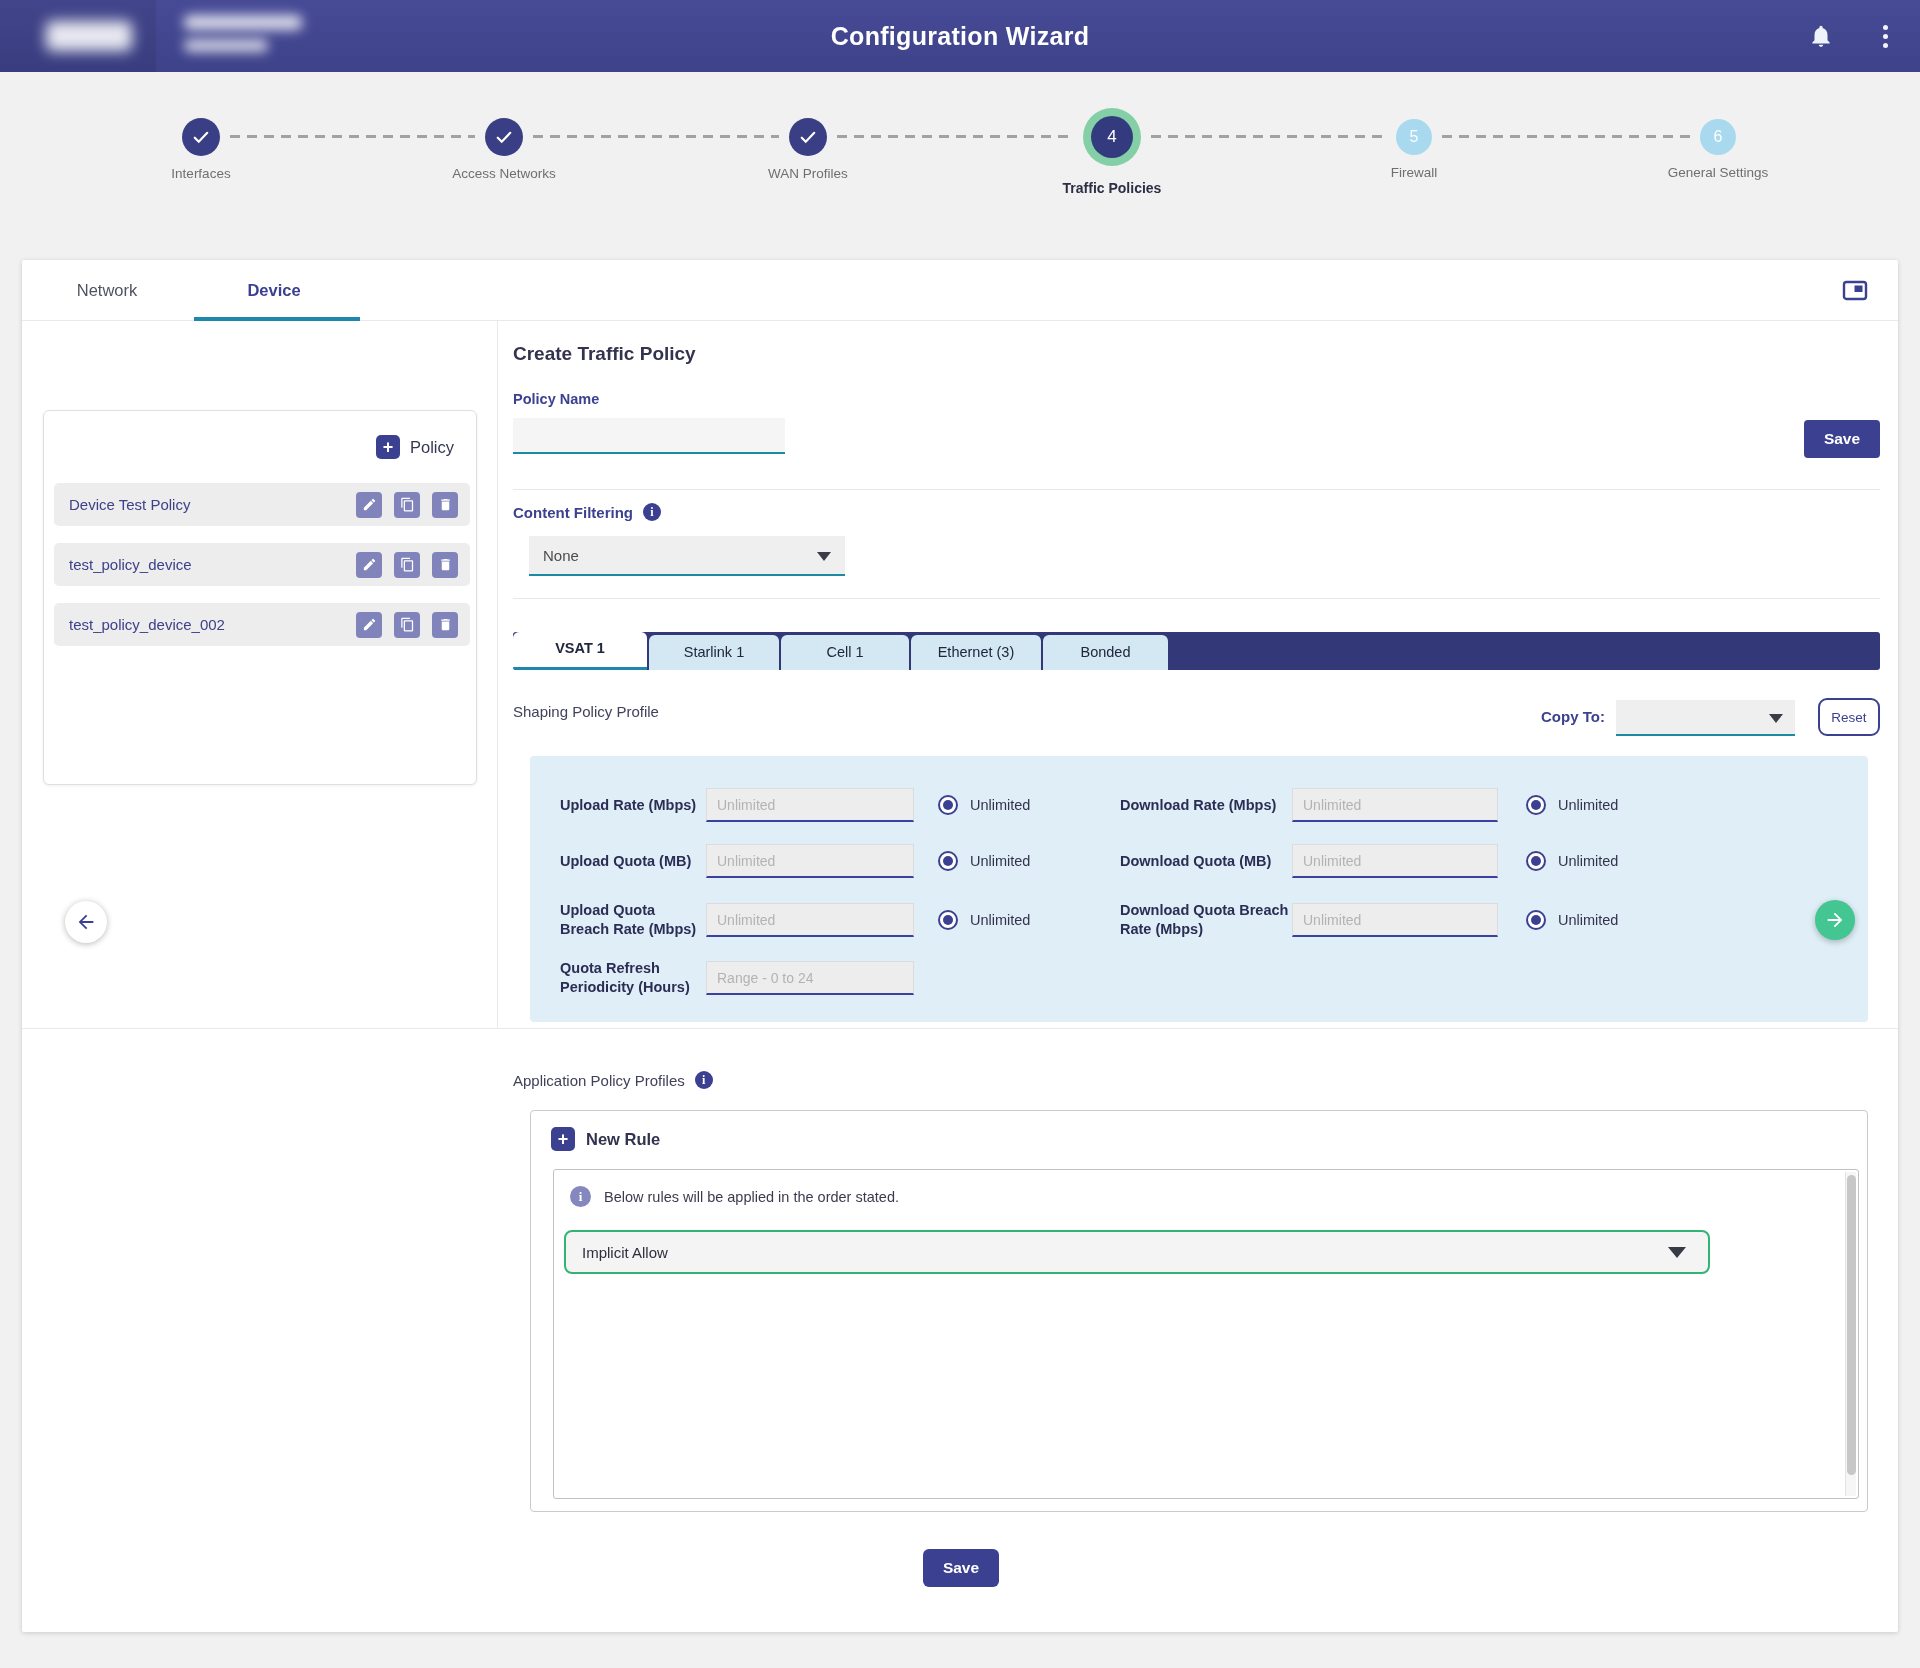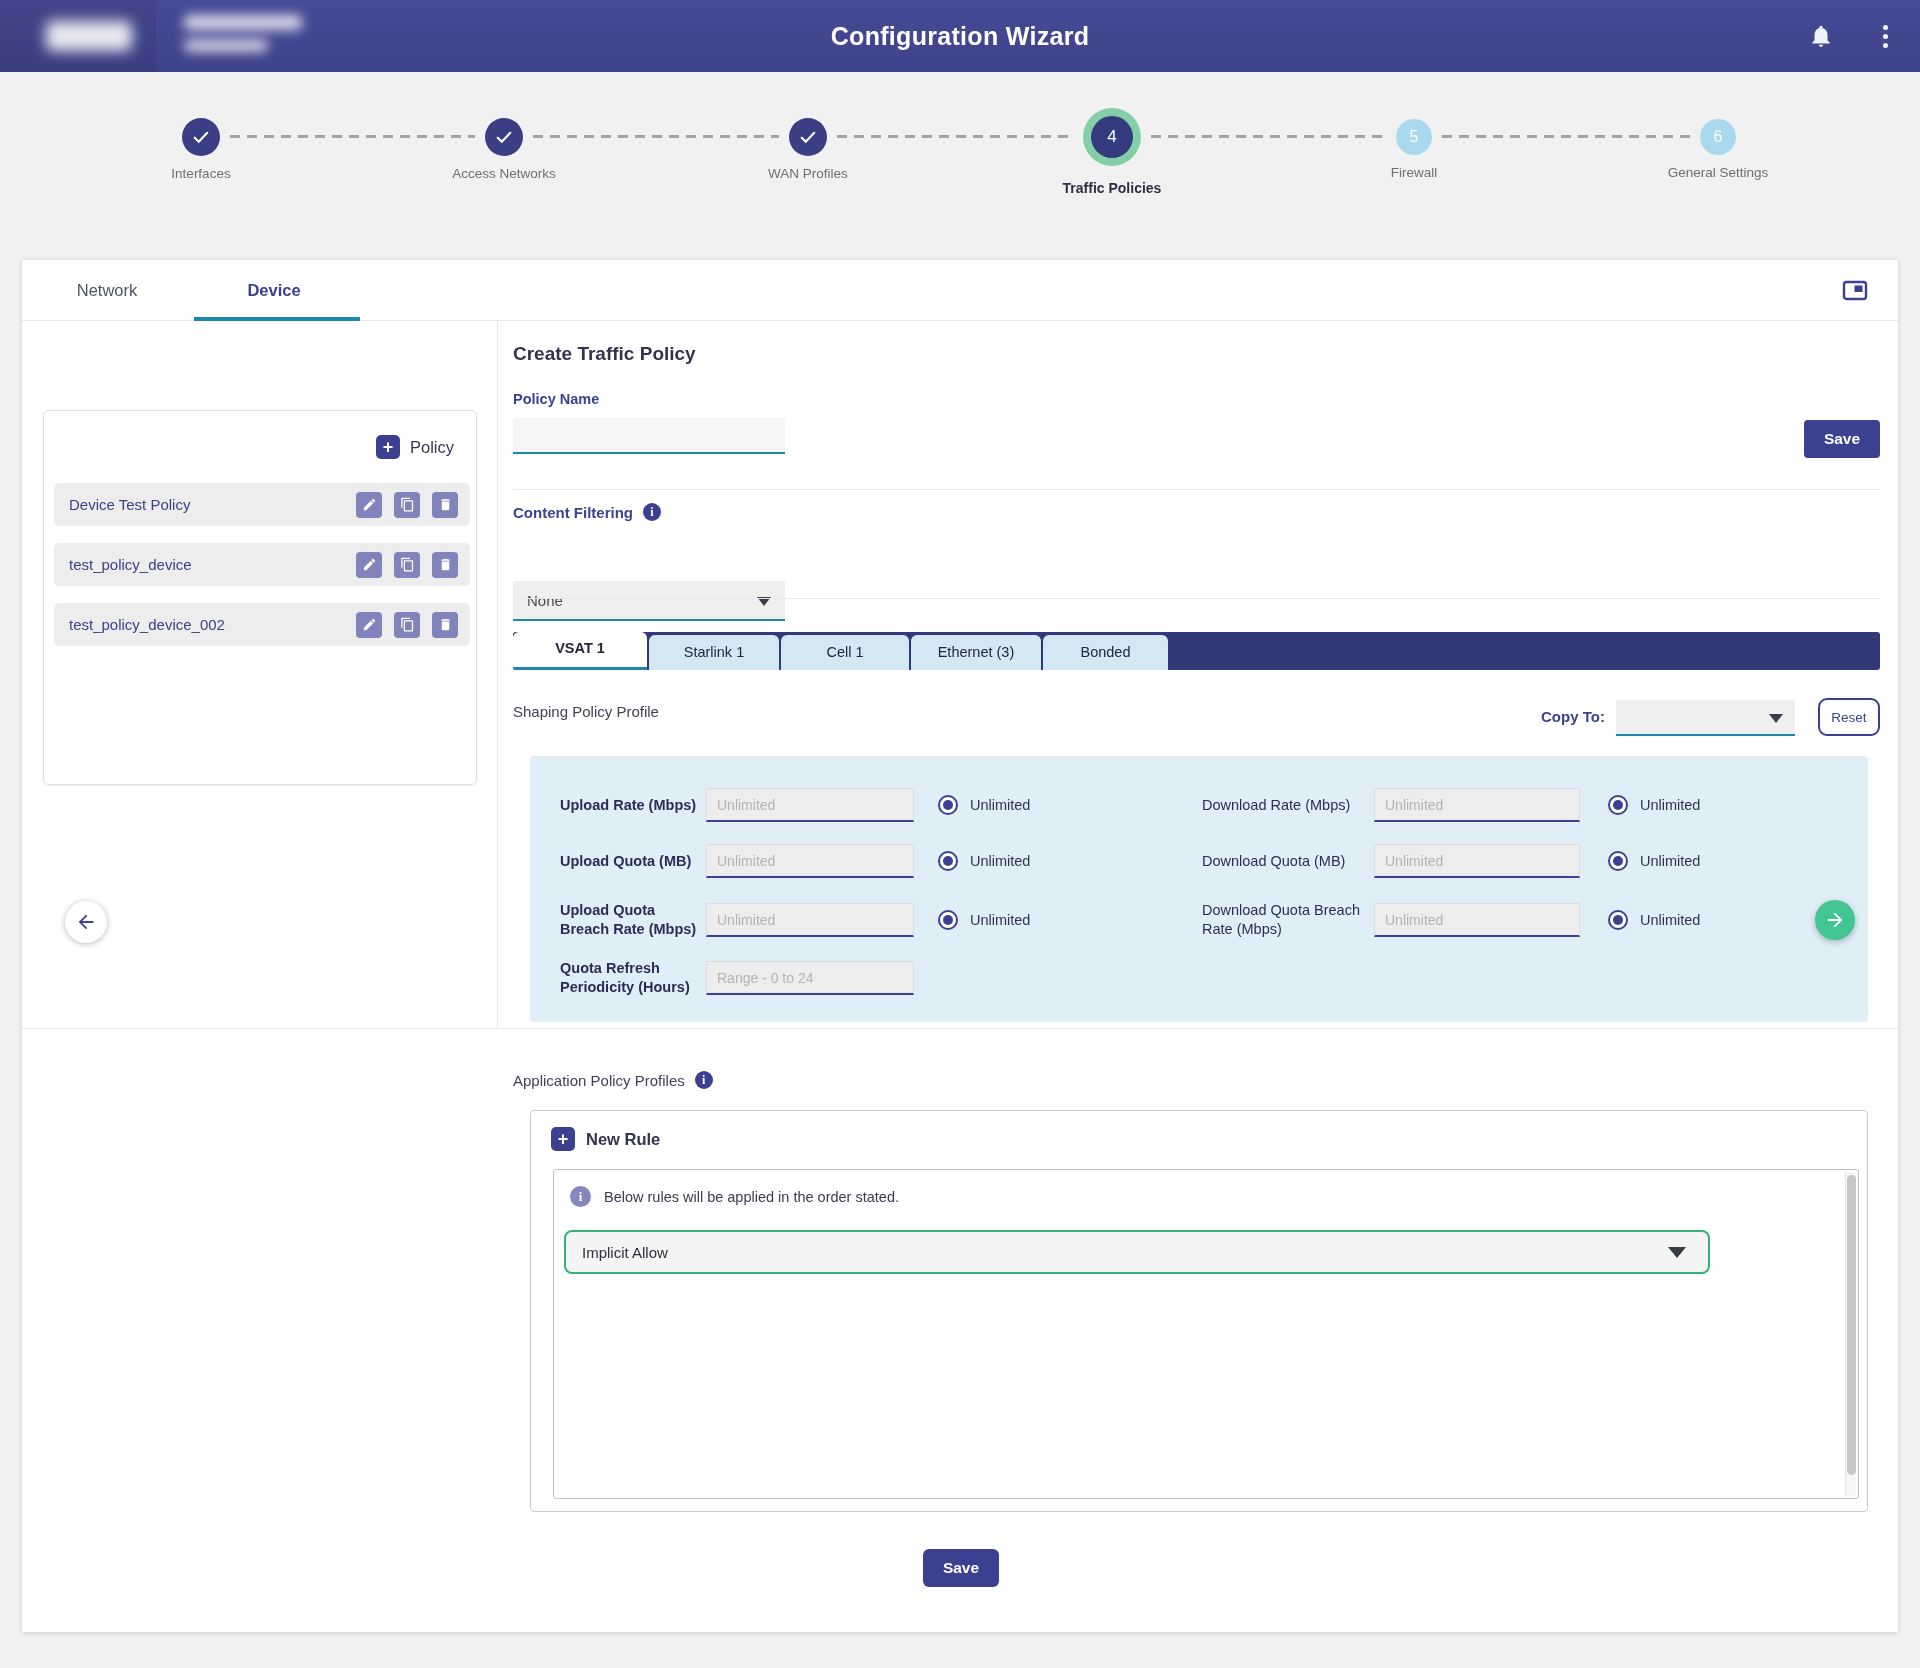--- a/index.html
+++ b/index.html
@@ -123,21 +123,21 @@
   .divline { position:absolute; left:0; width:1367px; height:1px; background:#e8e8e8; }
   .cf-row { position:absolute; left:0; top:182px; display:flex; align-items:center; gap:10px; }
   .info-icon {
     width:18px; height:18px; border-radius:50%; background:#3b4090; color:#fff;
     display:flex; align-items:center; justify-content:center;
     font-size:12px; font-weight:bold; font-family:"Liberation Serif",serif;
   }
   .select-box {
     position:absolute; background:#efefef; border-bottom:2px solid #1b8aa5; cursor:pointer;
   }
-  .cf-select { left:0; top:215px; width:272px; height:40px;margin-top:45px; }
+  .cf-select { left:16px; top:215px; width:316px; height:40px; }
   .select-text { position:absolute; left:14px; top:0; right:36px; height:100%; display:flex; align-items:center; font-size:15px; color:#4c4c4c; }
   .caret { position:absolute; width:0; height:0; border-left:7px solid transparent; border-right:7px solid transparent; border-top:9px solid #3c3c46; }
   .cf-select .caret { right:14px; top:16px; }
 
   
   .if-tabs {
     position:absolute; left:0; top:311px; width:1367px; height:38px;
     background:#333879; border-radius:3px; display:flex; overflow:hidden;
   }
   .if-tab {
@@ -159,21 +159,21 @@
   .reset-btn {
     position:absolute; left:1305px; top:377px; width:62px; height:38px;
     background:#fff; border:2px solid #3b4090; border-radius:9px;
     color:#3b4090; font-size:13.5px; cursor:pointer; font-family:"Liberation Sans",sans-serif;
   }
 
   
   .blue-panel { position:absolute; left:17px; top:435px; width:1338px; height:266px; background:#dfeef7; border-radius:4px; }
   .srow { position:absolute; left:30px; right:40px; display:flex; align-items:center; }
   .sl-label { width:146px; font-size:14.5px; font-weight:bold; color:#2b2d55; line-height:1.3; }
-  .sr-label { width:172px; margin-left:82px; font-size:14.5px; font-weight:normal; color:#2b2d55; line-height:1.3; }
+  .sr-label { width:172px; font-size:14.5px; font-weight:bold; color:#2b2d55; line-height:1.3; }
   .s-input {
     width:208px; height:34px; background:#ededed; border:1px solid #dcdcdc;
     border-bottom:2px solid #3a41a0; outline:none; font-size:14px; padding:0 10px;
     font-family:"Liberation Sans",sans-serif; color:#333;
   }
   .s-input::placeholder, .pn-input::placeholder { color:#b3b3b3; }
   .s-input.right { width:206px; }
   .radio {
     width:20px; height:20px; border:2.5px solid #3b4090; border-radius:50%;
     margin-left:24px; background:#fff; display:inline-flex; align-items:center; justify-content:center; cursor:pointer; flex:none;

